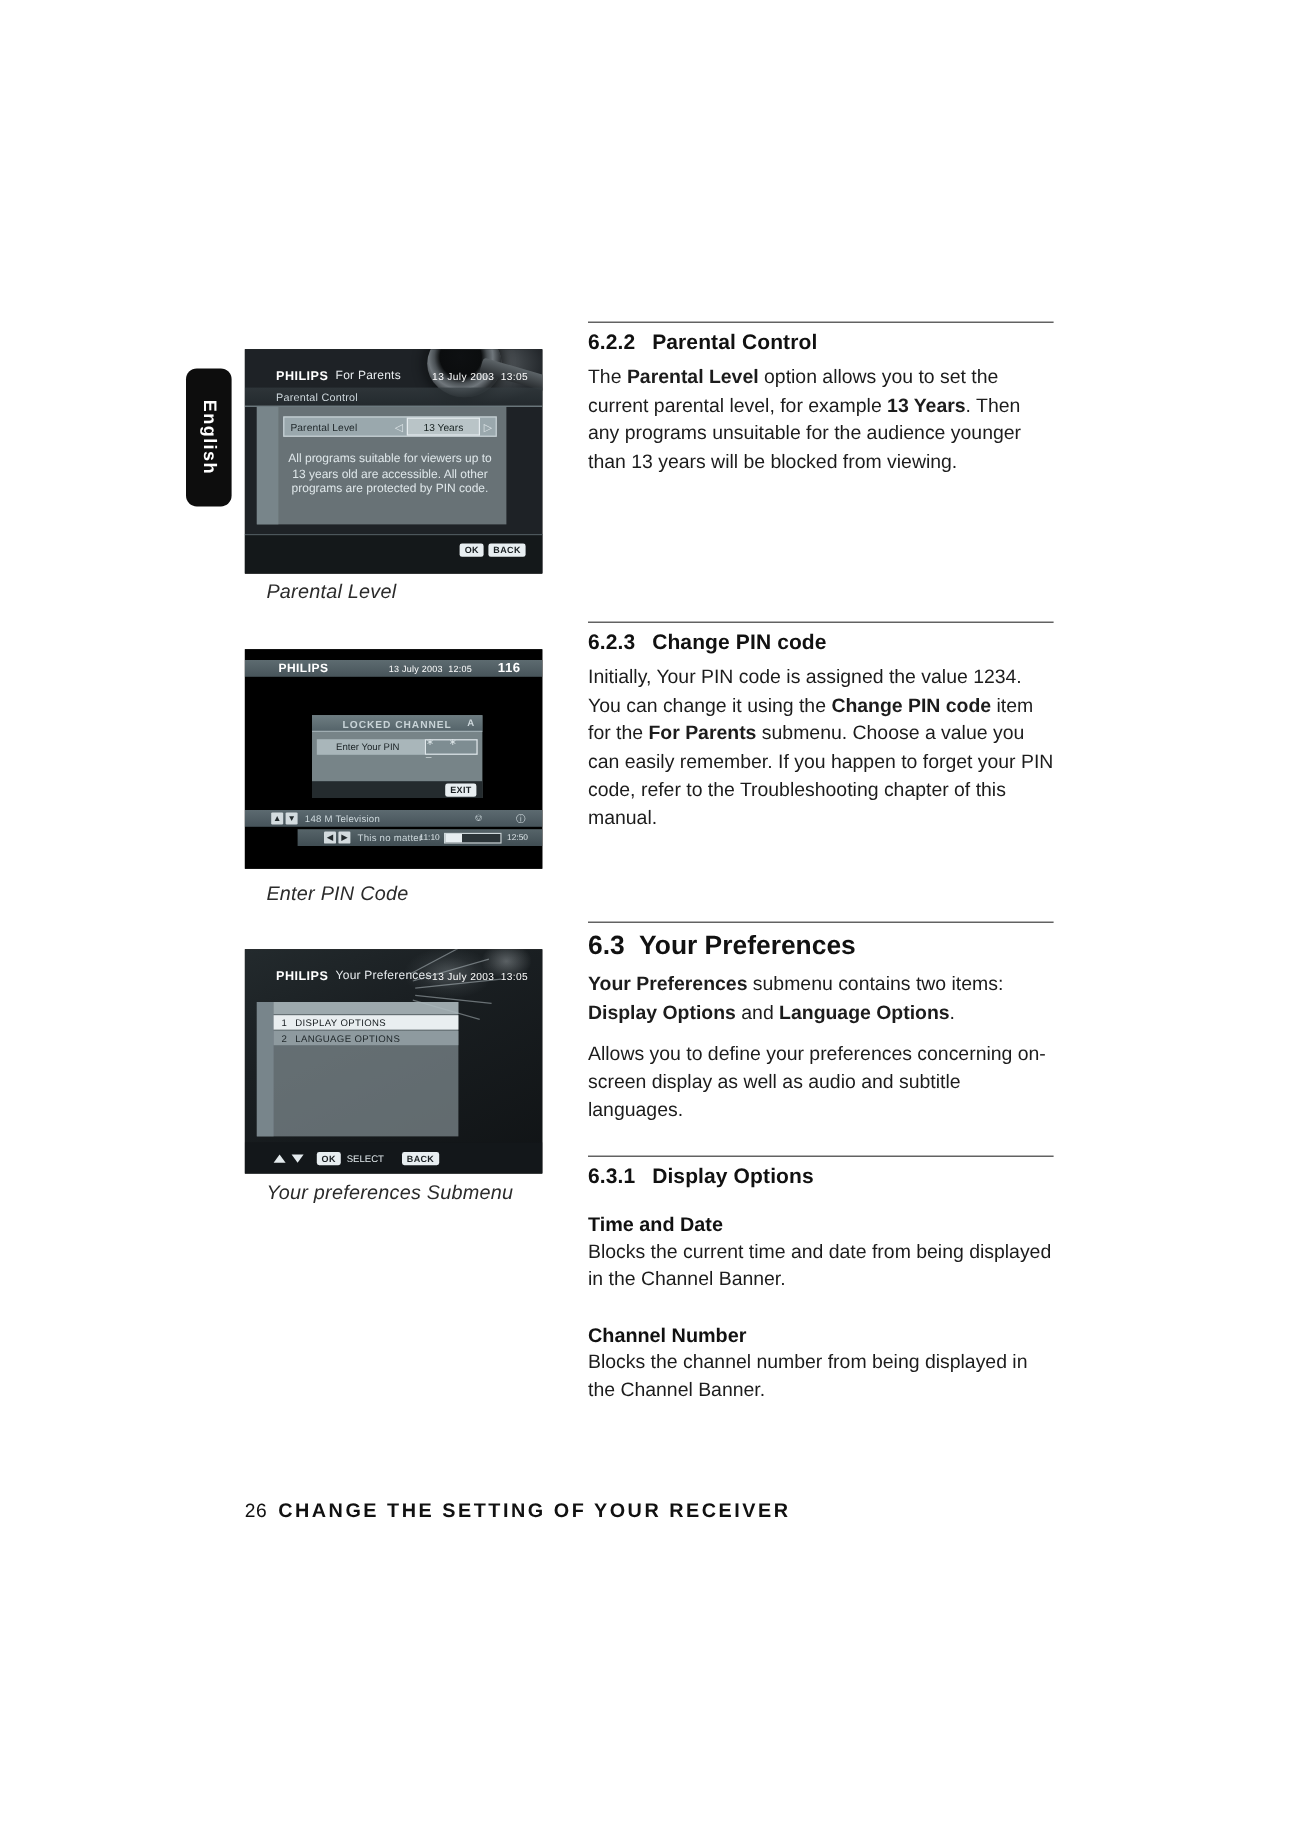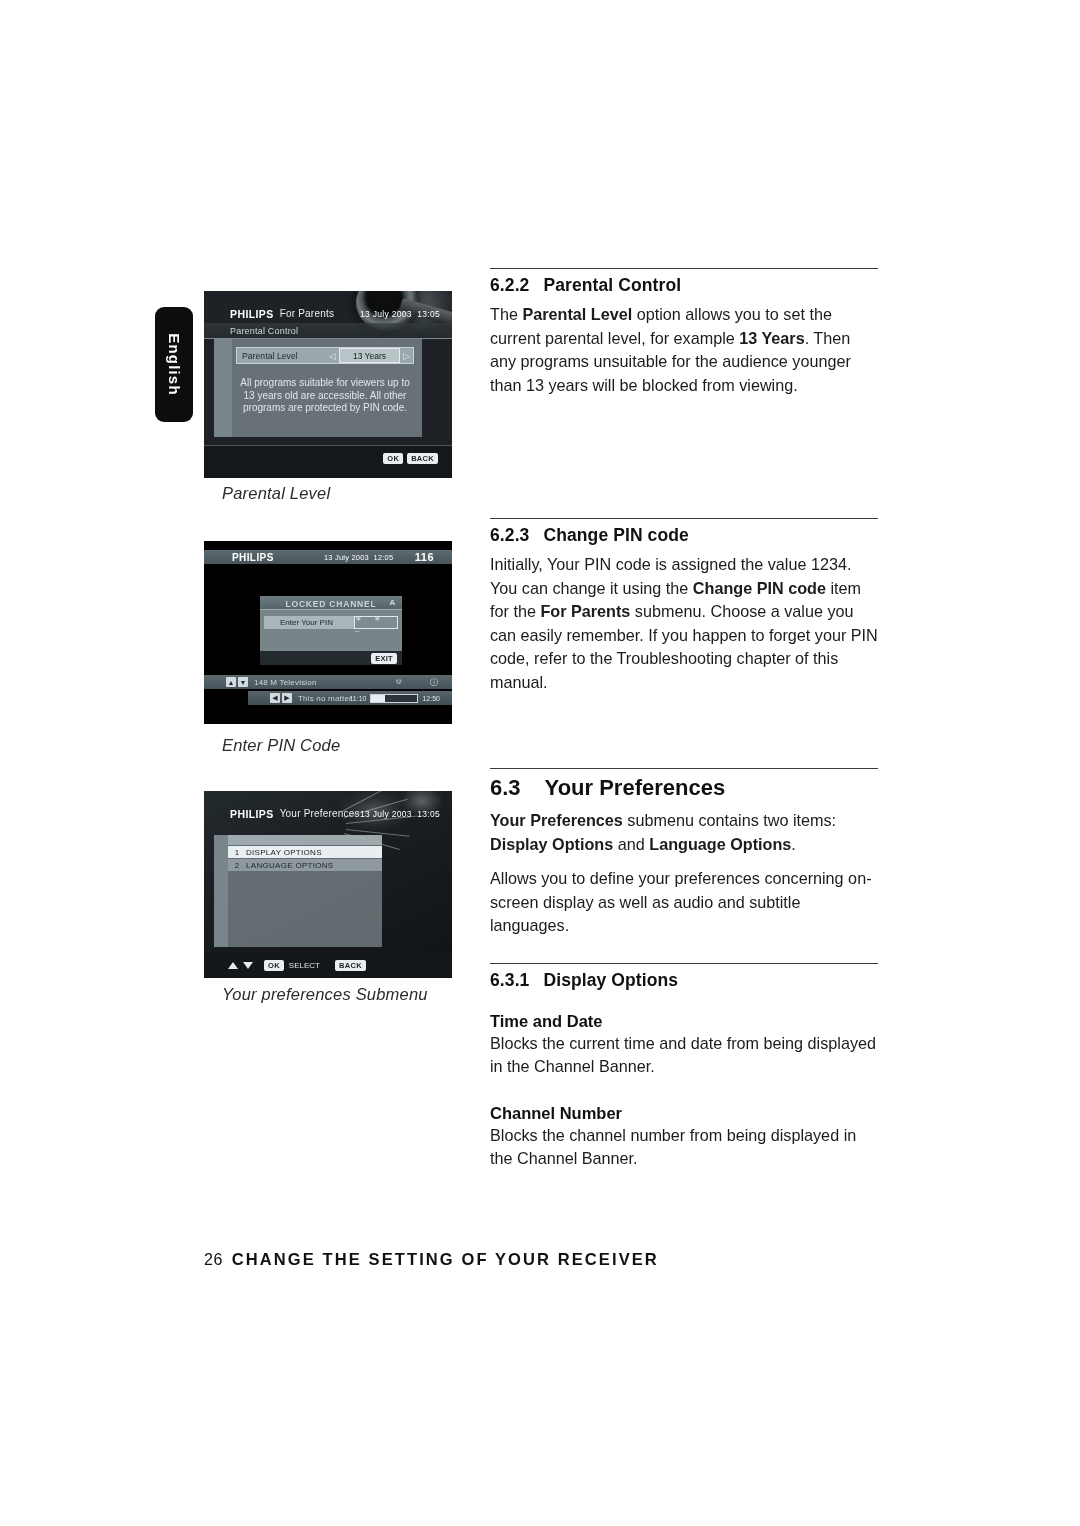--- a/index.html
+++ b/index.html
@@ -394,21 +394,21 @@
     color: #111;
     letter-spacing: 0.1px;
   }
   h3.sec .num { margin-right: 14px; }
   h2.sec-big {
     font-size: 22px;
     font-weight: bold;
     margin: 0 0 8px 0;
     color: #111;
   }
-  h2.sec-big .num { margin-right: 24px; }
+  h2.sec-big .num { margin-right: 12px; }
   p.body {
     font-size: 16.2px;
     line-height: 23.5px;
     margin: 0 0 11px 0;
     color: #1c1c1c;
   }
   h4.sub {
     font-size: 16.5px;
     font-weight: bold;
     margin: 0 0 1px 0;

